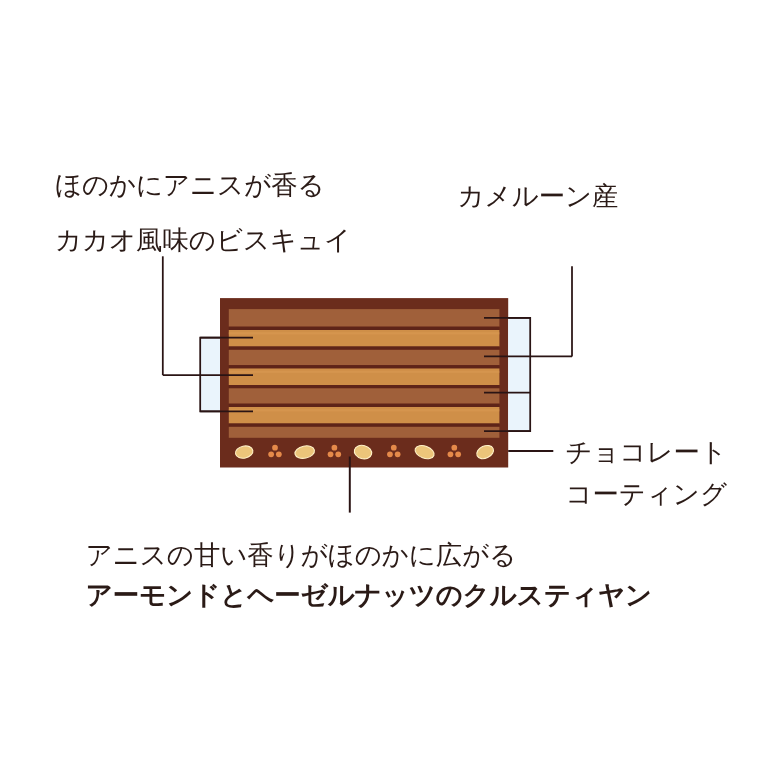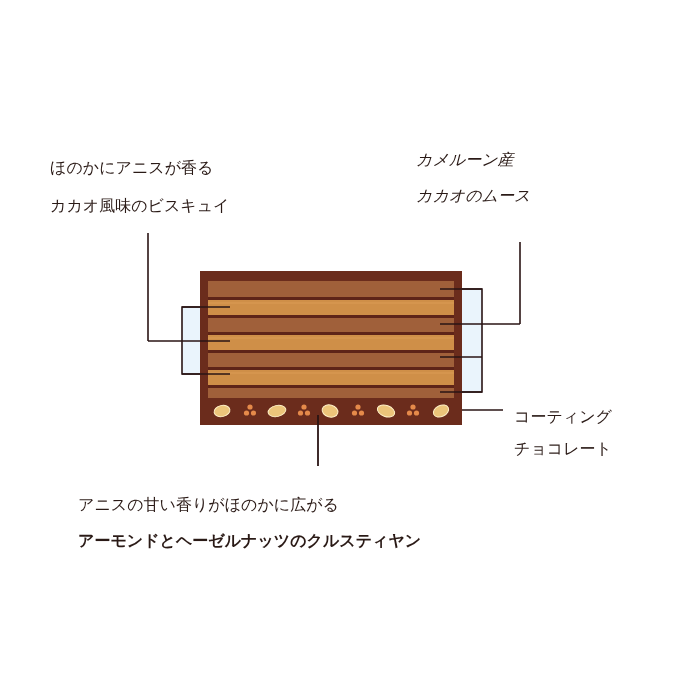--- a/index.html
+++ b/index.html
@@ -1,18 +1,18 @@
 <!DOCTYPE html>
 <html><head>
 <meta charset="utf-8">
 <style>
   html, body { margin:0; padding:0; background:#ffffff; }
   body { width:700px; height:700px; position:relative; overflow:hidden;
          font-family:"DejaVu Sans","Liberation Sans",sans-serif; color:#2a1a16; }
-  .label { position:absolute; font-size:16px; line-height:32px; white-space:nowrap; letter-spacing:0px; }
+  .label { position:absolute; font-size:24px; line-height:32px; white-space:nowrap; letter-spacing:0px; }
   .label span { display:block; }
   svg.diagram { position:absolute; left:0; top:0; }
 </style>
 </head>
 <body>
 
 <svg class="diagram" width="700" height="700" viewBox="0 0 700 700">
 
   <rect x="200" y="271" width="262" height="154" fill="#6b2c1c"></rect>
 
@@ -87,29 +87,28 @@
     <line x1="520" y1="242" x2="520" y2="324" stroke="#2a1414" stroke-width="1.6"></line>
   </g>
 
   <line x1="462" y1="410" x2="503" y2="410" stroke="#2a1414" stroke-width="1.6"></line>
 
   <line x1="318" y1="415" x2="318" y2="466" stroke="#2a1414" stroke-width="1.8"></line>
 </svg>
 
 <div class="label" style="left:50px; top:152px;">
   <span>ほのかにアニスが香る</span>
-  <span style="margin-top:6px;text-align:center;">カカオ風味のビスキュイ</span>
+  <span style="margin-top:18px;text-align:center;">カカオ風味のビスキュイ</span>
 </div>
 
-<div class="label" style="left:416px; top:144px;font-style:italic;">
+<div class="label" style="left:416px; top:162px;">
   <span>カメルーン産</span>
-  <span style="margin-top:4px;">カカオのムース</span>
 </div>
 
 <div class="label" style="left:514px; top:395px;">
+  <span>チョコレート</span>
   <span style="margin-top:6px;">コーティング</span>
-  <span>チョコレート</span>
 </div>
 
 <div class="label" style="left:78px; top:489px;">
   <span>アニスの甘い香りがほのかに広がる</span>
   <span style="margin-top:4px;font-weight:bold;">アーモンドとヘーゼルナッツのクルスティヤン</span>
 </div>
 
 </body></html>

